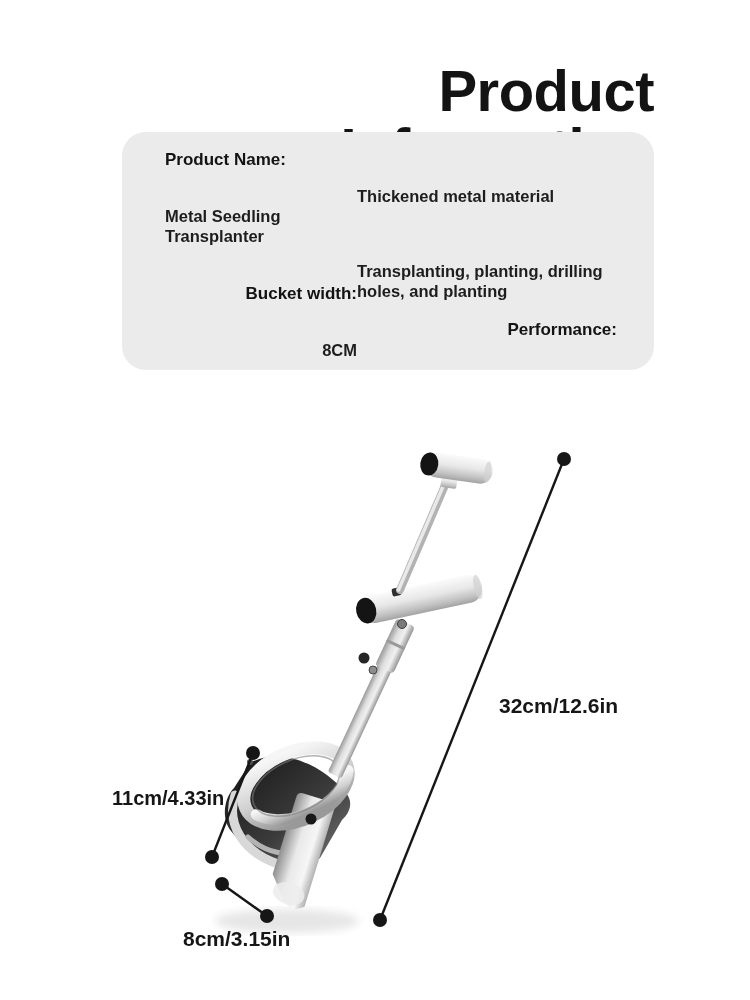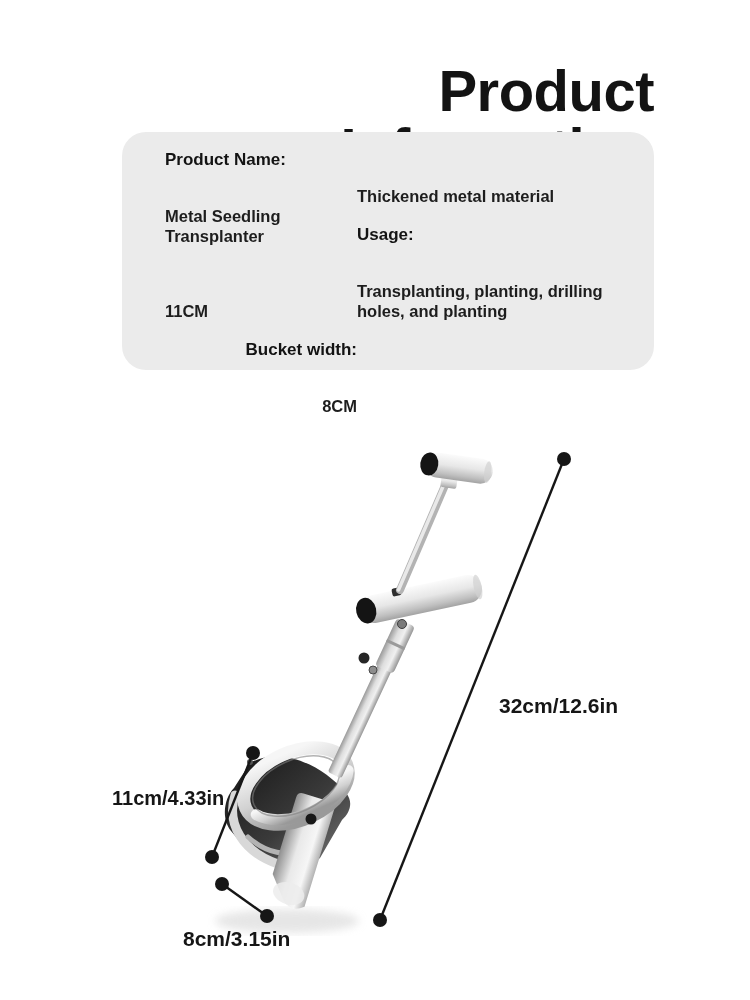--- a/index.html
+++ b/index.html
@@ -68,37 +68,36 @@
   <h1 class="page-title">Product Information</h1>
 
   <div class="info-card">
     <div class="info-col left">
       <div class="info-item">
         <div class="info-label">Product Name:</div>
         <div class="info-value">Metal Seedling
 Transplanter</div>
       </div>
       <div class="info-item">
-        <div class="info-value">11CM</div>
       </div>
       <div class="info-item">
         <div class="info-label">Bucket width:</div>
         <div class="info-value">8CM</div>
       </div>
     </div>
     <div class="info-col right">
       <div class="info-item">
         <div class="info-value">Thickened metal material</div>
       </div>
       <div class="info-item">
-        <div class="info-label">Usage:</div>
         <div class="info-value">Transplanting, planting, drilling
 holes, and planting</div>
       </div>
       <div class="info-item">
+        <div class="info-label">Performance:</div>
       </div>
     </div>
   </div>
 
   <svg class="figure-svg" width="750" height="1000" viewBox="0 0 750 1000" aria-hidden="true">
     <defs>
       <linearGradient id="gh" x1="0" y1="0" x2="0" y2="1">
         <stop offset="0" stop-color="#fbfbfb"></stop>
         <stop offset="0.45" stop-color="#e7e7e7"></stop>
         <stop offset="0.8" stop-color="#c0c0c0"></stop>

